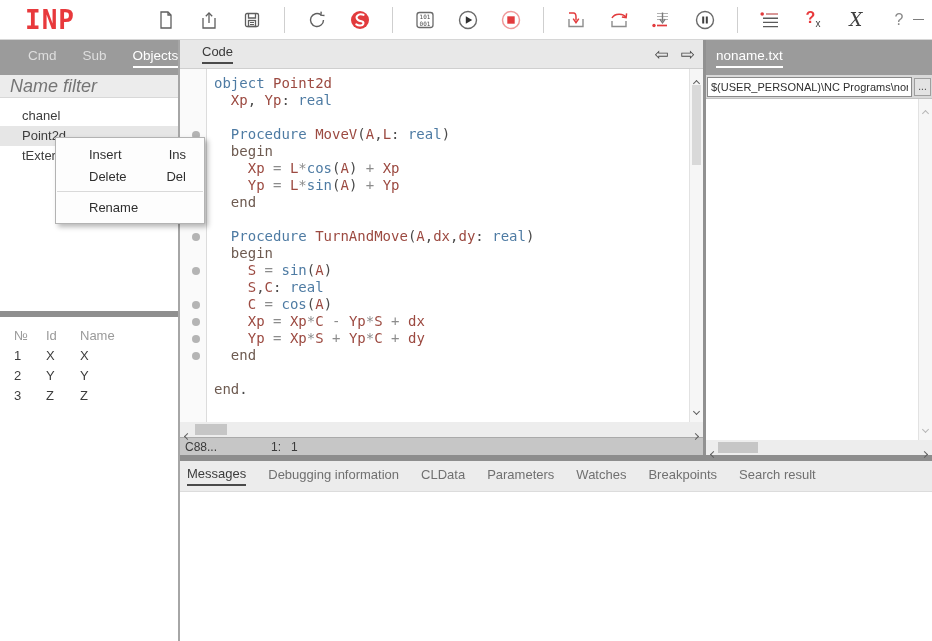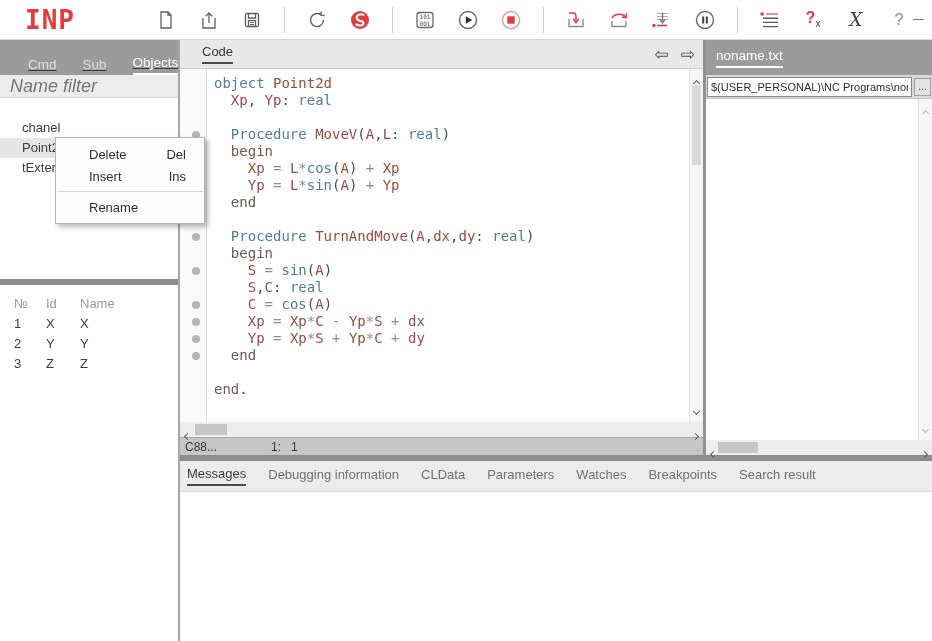--- a/index.html
+++ b/index.html
@@ -24,28 +24,28 @@
   .win-controls .tbtn { width:16px; }
   .mini { width:11px; height:1px; border-bottom:1.6px solid #7d7d7d; display:inline-block; }
 
   
   .main { flex:1; display:flex; min-height:0; }
 
   
   .sidebar { width:180px; flex:none; border-right:2px solid #a6a6a6;
     display:flex; flex-direction:column; position:relative; background:#fff; }
   .side-header { height:35px; flex:none; background:#9b9b9b; display:flex;
-    align-items:flex-end; gap:26px; padding:8px 0 0 28px;text-decoration:underline; }
+    align-items:flex-start; gap:26px; padding:8px 0 0 28px; }
   .htab { color:#dedede; font-size:13.5px; padding-bottom:3px; cursor:pointer; }
   .htab.active { color:#fff; border-bottom:2px solid #fff; }
   .filter { height:23px; flex:none; background:#ececec; border:none;
     border-bottom:1px solid #d8d8d8; font-style:italic; color:#0369a1;
     font-size:18px; padding:0 10px; outline:none; width:100%;
     font-family:"Liberation Sans", sans-serif; }
-  .obj-list { height:181px; flex:none; padding-top:20px; }
+  .obj-list { height:213px; flex:none; padding-top:8px; }
   .obj-item { height:20px; line-height:20px; padding-left:22px; cursor:pointer; }
   .obj-item.selected { background:#e6e6e6; }
   .side-sep { height:6px; flex:none; background:#8f8f8f; }
   .axis-table { padding:8px 0 0 14px; }
   .tr { display:flex; height:20px; align-items:center; }
   .tr .td:nth-child(1) { width:32px; }
   .tr .td:nth-child(2) { width:34px; }
   .tr.th .td { color:#9a9a9a; }
 
   
@@ -310,26 +310,26 @@
           </div>
           <div class="tr">
             <span class="td">3</span>
             <span class="td">Z</span>
             <span class="td">Z</span>
           </div>
         </div>
 
       <div class="context-menu">
           <div class="menu-item">
+            <span class="mi-label">Insert</span>
+            <span class="mi-key">Ins</span>
+          </div>
+          <div class="menu-item">
             <span class="mi-label">Delete</span>
             <span class="mi-key">Del</span>
-          </div>
-          <div class="menu-item">
-            <span class="mi-label">Insert</span>
-            <span class="mi-key">Ins</span>
           </div>
           <div class="menu-sep"></div>
           <div class="menu-item">
             <span class="mi-label">Rename</span>
             <span class="mi-key"></span>
           </div>
         </div>
     </div>
 
     <div class="right-of-sidebar">

